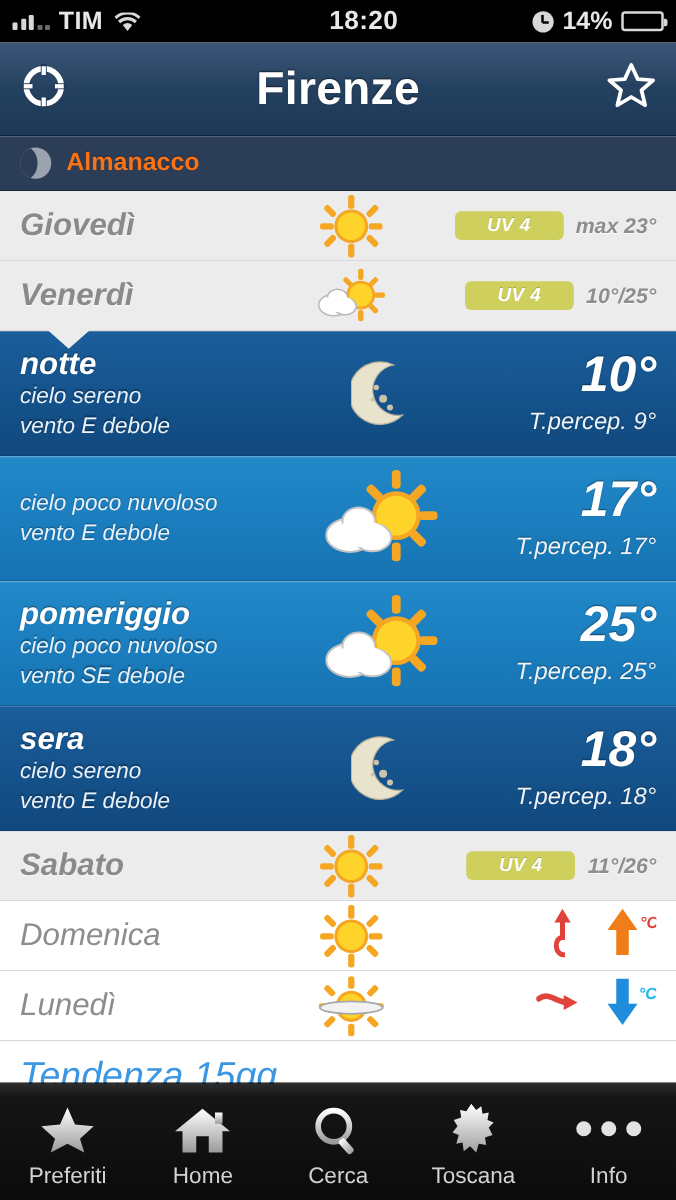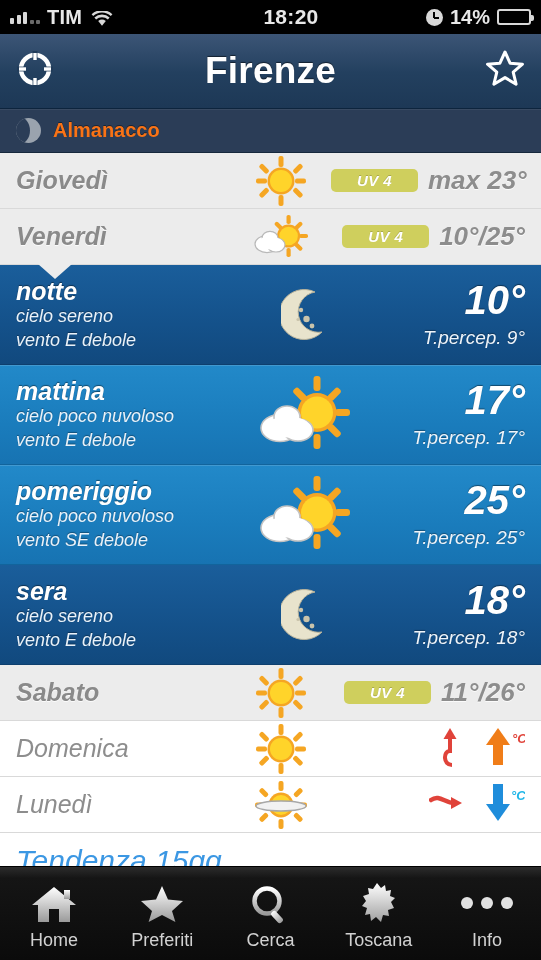--- a/index.html
+++ b/index.html
@@ -104,21 +104,21 @@
   .day-right{
     margin-left:auto; display:flex; align-items:center; gap:10px;
     justify-content:flex-end;
   }
   .uv-badge{
     background:#cfcf5d; color:#fff; font-size:15px; font-weight:bold;
     padding:3px 26px; border-radius:5px; letter-spacing:.4px;
     text-shadow:0 -1px 0 rgba(0,0,0,.18); white-space:nowrap;
   }
   .day-temp{
-    color:#8d8d8d; font-size:26px; white-space:nowrap;
+    color:#8d8d8d; font-size:17px; white-space:nowrap;
     text-shadow:0 1px 0 rgba(255,255,255,.8);
   }
   .day-row.shaded .day-temp{ font-weight:bold; }
   .trend-pair{ display:flex; align-items:center; gap:22px; }
 
   
   .detail-row{
     height:100px; display:flex; align-items:center; padding:0 16px;
     position:relative; color:#fff; cursor:pointer;
   }
@@ -306,21 +306,20 @@
         </svg>
       </div>
       <div class="d-right">
         <div class="d-temp">10°</div>
         <div class="d-perc">T.percep. 9°</div>
       </div>
     </div>
 
     <div class="detail-row light">
       <div class="d-left">
-        <div class="d-part">mattina</div>
         <div class="d-sky">cielo poco nuvoloso</div>
         <div class="d-wind">vento E debole</div>
       </div>
       <div class="d-icon">
         <svg width="96" height="82" viewBox="0 0 96 82">
           <g fill="#f5a623">
             <rect x="55.5" y="2" width="7" height="15" rx="3"></rect>
               <rect x="55.5" y="60" width="7" height="15" rx="3"></rect>
             <rect x="77" y="35" width="15" height="7" rx="3"></rect>
               <rect x="26" y="35" width="15" height="7" rx="3"></rect>
@@ -504,45 +503,45 @@
     </div>
 
   </div>
 
   <div class="tabbar">
 
     <div class="tab">
       <span class="tab-ico">
         <svg width="46" height="40" viewBox="0 0 46 40">
           <defs>
+              <linearGradient id="gS" x1="0" y1="0" x2="0" y2="1">
+            <stop offset="0" stop-color="#ffffff"></stop>
+                <stop offset="1" stop-color="#9a9a9a"></stop>
+          </linearGradient>
+            </defs>
+          <path d="M23 2 L29 15.5 L44 17 L33 27 L36.4 38 L23 31 L9.6 38 L13 27 L2 17 L17 15.5 Z" fill="url(#gS)"></path>
+        </svg>
+      </span>
+      <span class="tab-label">Preferiti</span>
+    </div>
+
+    <div class="tab">
+      <span class="tab-ico">
+        <svg width="46" height="40" viewBox="0 0 46 40">
+          <defs>
               <linearGradient id="gH" x1="0" y1="0" x2="0" y2="1">
             <stop offset="0" stop-color="#ffffff"></stop>
                 <stop offset="1" stop-color="#9a9a9a"></stop>
           </linearGradient>
             </defs>
           <path d="M23 3 L45 21 L39 21 L39 38 L28 38 L28 25 L18 25 L18 38 L7 38 L7 21 L1 21 Z" fill="url(#gH)"></path>
           <rect x="33" y="6" width="6" height="9" fill="url(#gH)"></rect>
         </svg>
       </span>
       <span class="tab-label">Home</span>
-    </div>
-
-    <div class="tab">
-      <span class="tab-ico">
-        <svg width="46" height="40" viewBox="0 0 46 40">
-          <defs>
-              <linearGradient id="gS" x1="0" y1="0" x2="0" y2="1">
-            <stop offset="0" stop-color="#ffffff"></stop>
-                <stop offset="1" stop-color="#9a9a9a"></stop>
-          </linearGradient>
-            </defs>
-          <path d="M23 2 L29 15.5 L44 17 L33 27 L36.4 38 L23 31 L9.6 38 L13 27 L2 17 L17 15.5 Z" fill="url(#gS)"></path>
-        </svg>
-      </span>
-      <span class="tab-label">Preferiti</span>
     </div>
 
     <div class="tab">
       <span class="tab-ico">
         <svg width="44" height="40" viewBox="0 0 44 40">
           <defs>
               <linearGradient id="gQ" x1="0" y1="0" x2="0" y2="1">
             <stop offset="0" stop-color="#ffffff"></stop>
                 <stop offset="1" stop-color="#9a9a9a"></stop>
           </linearGradient>

